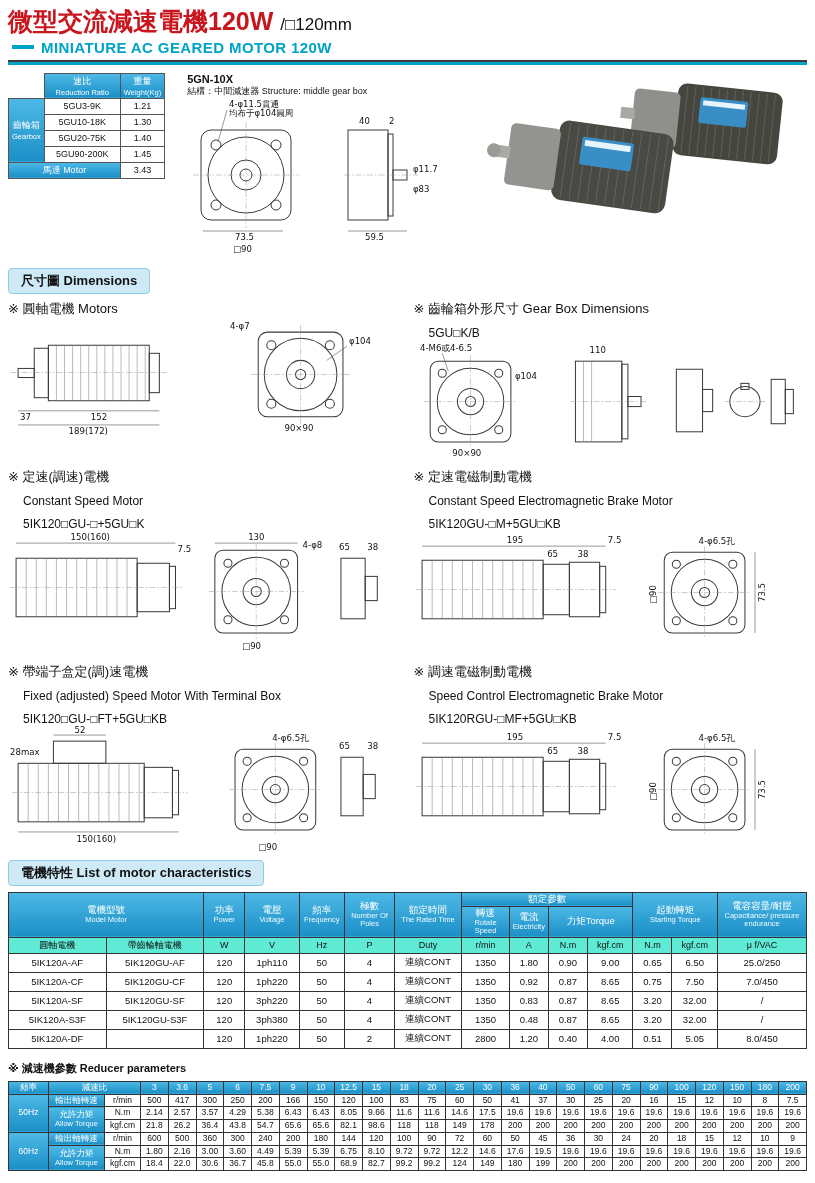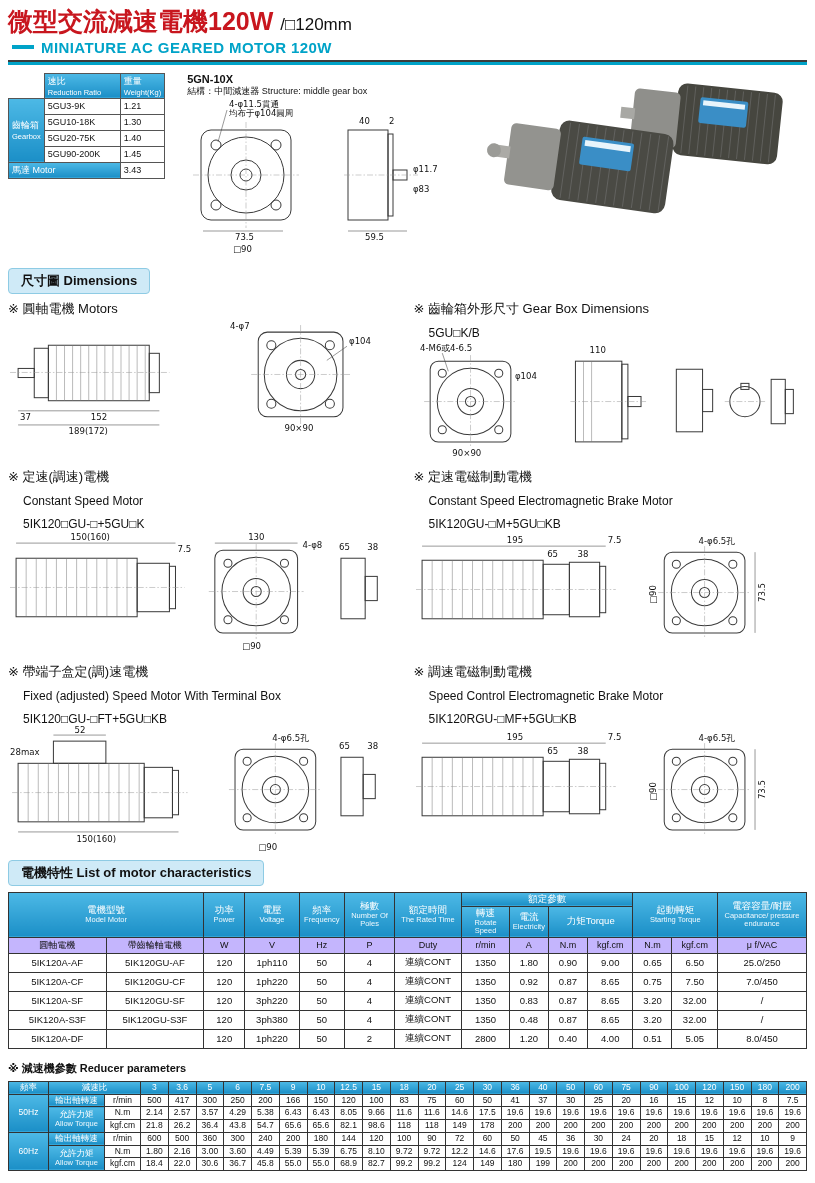--- a/index.html
+++ b/index.html
@@ -10,21 +10,21 @@
   .page-header h1 { margin:0; font-size:25px; line-height:1.1; }
   .title-zh { color:var(--title-red,#c8161e); font-weight:bold; }
   .title-suffix { color:#111; font-size:17px; font-weight:normal; }
   .subtitle-row { display:flex; align-items:center; gap:7px; margin:3px 0 4px 4px; }
   .subtitle-dash { width:22px; height:4px; background:var(--accent-cyan,#00a3c8); }
   .subtitle { color:var(--accent-cyan,#00a3c8); font-size:15px; font-weight:bold; letter-spacing:.4px; }
   .header-rule { border-top:2px solid #3c3c3c; border-bottom:3px solid var(--accent-cyan,#00a3c8); height:3px; }
 
   
   .top-row { display:flex; gap:8px; margin:8px 0 2px; align-items:flex-start; }
-  .spec-table { border-collapse:collapse; font-size:9px; text-align:left; }
+  .spec-table { border-collapse:collapse; font-size:9px; text-align:center; }
   .spec-table th, .spec-table td { border:1px solid #555; padding:1px 3px; }
   .spec-table th { background:linear-gradient(180deg,var(--header-blue-top,#4db9e6),var(--header-blue-bottom,#1b8fc7)); color:#fff; font-weight:normal; }
   .spec-table th.corner { background:#fff; border-top-color:#fff; border-left-color:#fff; }
   .spec-table td { height:16px; min-width:42px; }
   .spec-table .c-ratio { min-width:76px; }
   .en { font-size:7.5px; }
   .gn-block { width:308px; }
   .gn-title { font-size:9px; margin-left:14px; }
   .gn-model { font-size:11px; font-weight:bold; display:block; }
   .photo-block { flex:1; }
@@ -42,21 +42,21 @@
   .thin { fill:none; stroke:#555; stroke-width:0.6; }
   .cl { fill:none; stroke:#999; stroke-width:0.5; stroke-dasharray:6 2 1.5 2; }
   .fins { fill:none; stroke:#777; stroke-width:0.5; }
   svg text { font-size:8.5px; fill:#111; font-family:"DejaVu Sans",sans-serif; }
 
   
   .char-table { width:100%; border-collapse:collapse; table-layout:fixed; margin-top:2px; font-size:9.5px; }
   .char-table th, .char-table td { border:1px solid #333; padding:1px 2px; text-align:center; }
   .char-table thead th { background:linear-gradient(180deg,var(--header-blue-top,#4db9e6),var(--header-blue-bottom,#1b8fc7)); color:#fff; font-weight:normal; line-height:1.15; }
   .char-table thead th .en { color:#eef8fd; }
-  .char-table .units td { background:#c4b5fd; color:#111; font-size:9px; height:14px; }
+  .char-table .units td { background:#5eead4; color:#111; font-size:9px; height:14px; }
   .char-table tbody td { height:19px; background:#fff; }
 
   
   .reducer-title { font-size:11px; font-weight:bold; margin:12px 0 5px; }
   .reducer-table { width:100%; border-collapse:collapse; table-layout:fixed; font-size:8.5px; }
   .reducer-table th, .reducer-table td { border:1px solid #333; padding:1px 0; text-align:center; line-height:1.15; }
   .reducer-table thead th, .reducer-table thead td, .reducer-table tbody th {
     background:linear-gradient(180deg,var(--header-blue-top,#4db9e6),var(--header-blue-bottom,#1b8fc7)); color:#fff; font-weight:normal; }
   .reducer-table tbody th .en { color:#eef8fd; }
   .reducer-table td { background:#fff; }

